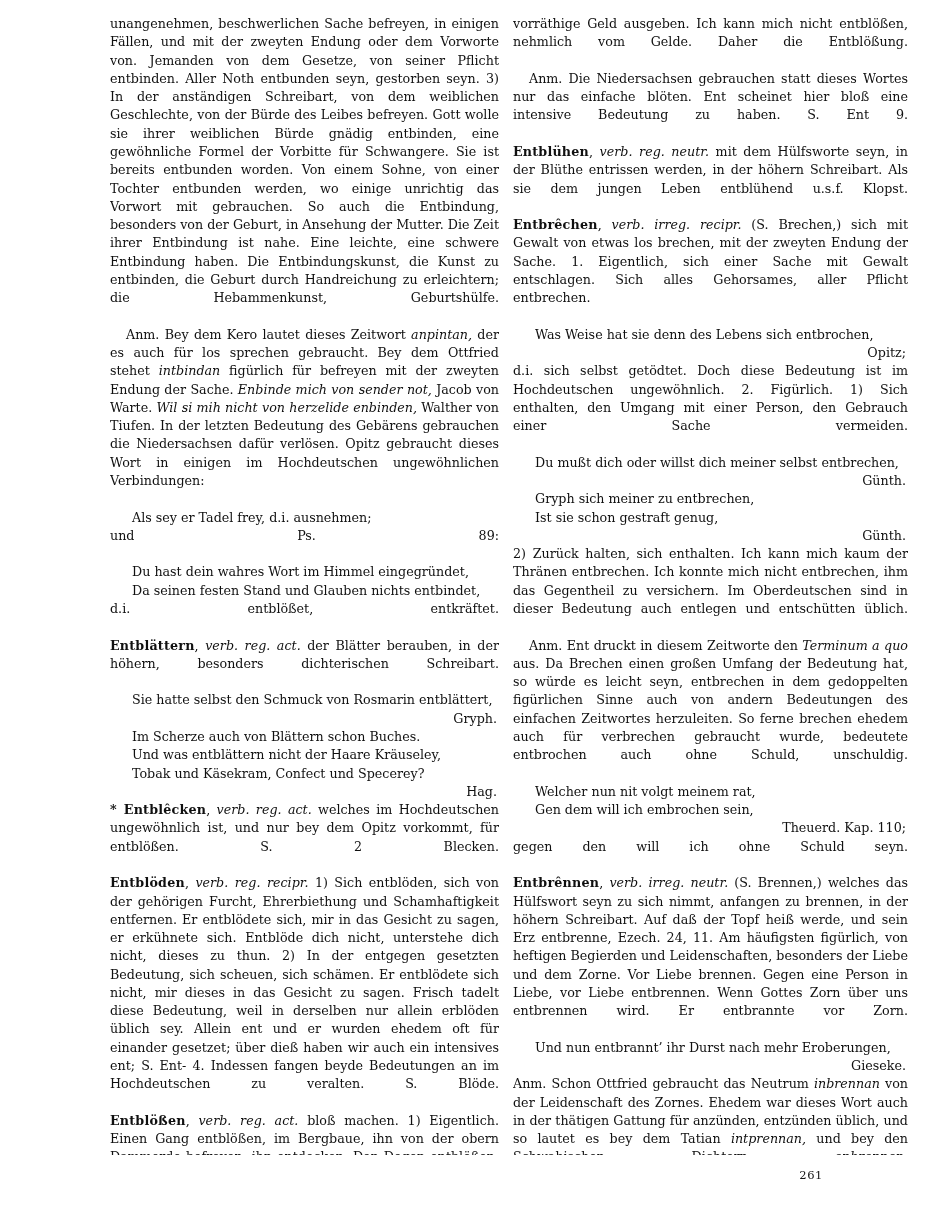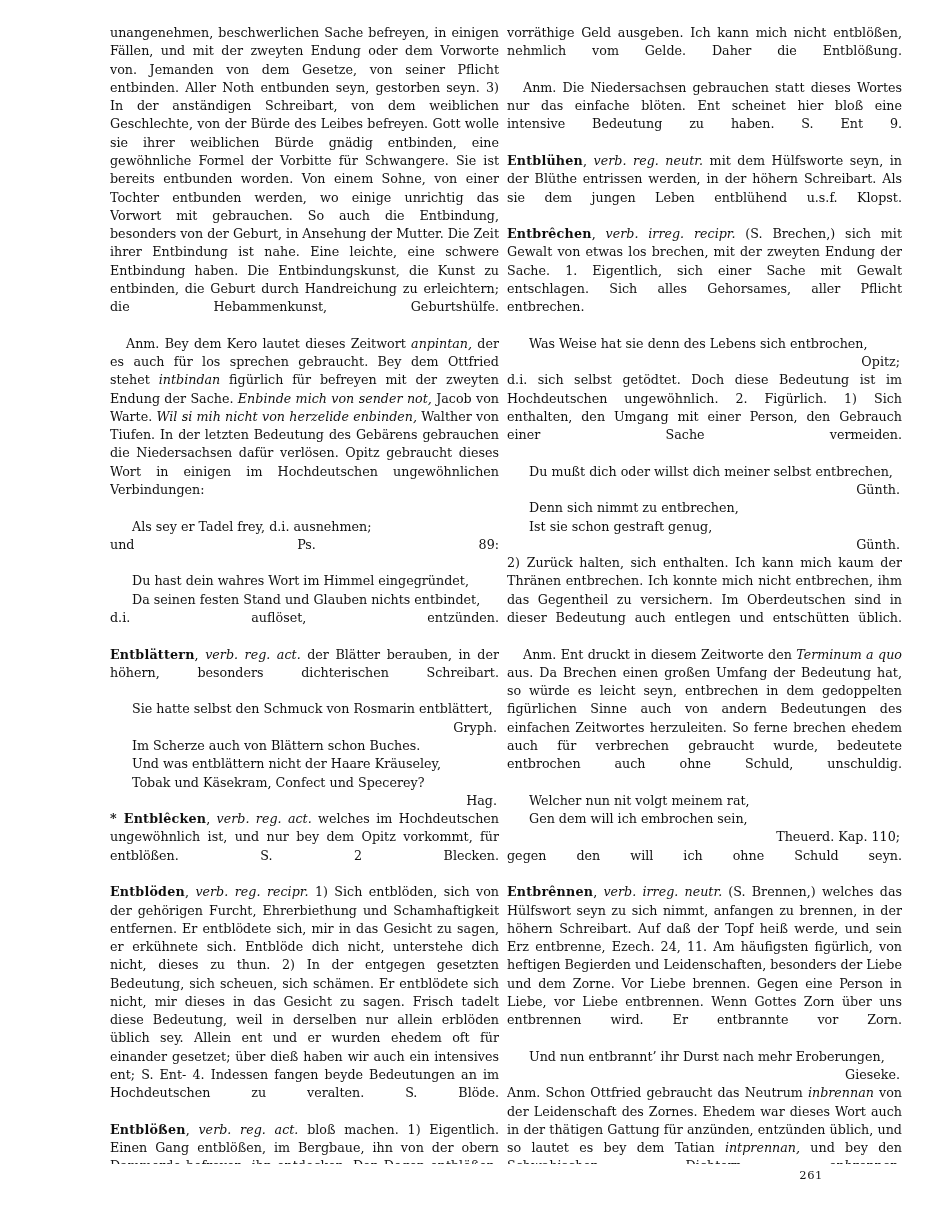--- a/index.html
+++ b/index.html
@@ -14,26 +14,26 @@
     height: 1210px;
     background: #ffffff;
     font-family: "DejaVu Serif", "Liberation Serif", serif;
     color: #101010;
     overflow: hidden;
     box-sizing: border-box;
   }
   .columns {
     position: absolute;
     left: 110px;
-    top: 24px;
+    top: 15px;
     width: 716px;
     height: 1140px;
     display: flex;
     flex-direction: row;
-    gap: 8px;
+    gap: 14px;
   }
   .col {
     width: 389px;
     flex: 0 0 389px;
     font-size: 12.7px;
     line-height: 18.28px;
     text-align: justify;
     text-justify: inter-word;
     overflow: hidden;
   }
@@ -95,21 +95,21 @@
 <div class="page">
 
   <div class="columns">
     <div class="col left" id="col-left">
         <p class="blk">unangenehmen, beschwerlichen Sache befreyen, in einigen Fällen, und mit der zweyten Endung oder dem Vorworte von. Jemanden von dem Gesetze, von seiner Pflicht entbinden. Aller Noth entbunden seyn, gestorben seyn. 3) In der anständigen Schreibart, von dem weiblichen Geschlechte, von der Bürde des Leibes befreyen. Gott wolle sie ihrer weiblichen Bürde gnädig entbinden, eine gewöhnliche Formel der Vorbitte für Schwangere. Sie ist bereits entbunden worden. Von einem Sohne, von einer Tochter entbunden werden, wo einige unrichtig das Vorwort mit gebrauchen. So auch die Entbindung, besonders von der Geburt, in Ansehung der Mutter. Die Zeit ihrer Entbindung ist nahe. Eine leichte, eine schwere Entbindung haben. Die Entbindungskunst, die Kunst zu entbinden, die Geburt durch Handreichung zu erleichtern; die Hebammenkunst, Geburtshülfe.</p>
         <p class="ind"><span>Anm. Bey dem Kero lautet dieses Zeitwort </span><span class="it">anpintan,</span><span> der es auch für los sprechen gebraucht. Bey dem Ottfried stehet </span><span class="it">intbindan</span><span> figürlich für befreyen mit der zweyten Endung der Sache. </span><span class="it">Enbinde mich von sender not,</span><span> Jacob von Warte. </span><span class="it">Wil si mih nicht von herzelide enbinden,</span><span> Walther von Tiufen. In der letzten Bedeutung des Gebärens gebrauchen die Niedersachsen dafür verlösen. Opitz gebraucht dieses Wort in einigen im Hochdeutschen ungewöhnlichen Verbindungen:</span></p>
         <p class="verse">Als sey er Tadel frey, d.i. ausnehmen;</p>
         <p class="blk">und Ps. 89:</p>
         <p class="verse">Du hast dein wahres Wort im Himmel eingegründet,</p>
         <p class="verse">Da seinen festen Stand und Glauben nichts entbindet,</p>
-        <p class="blk">d.i. auflöset, entzünden.</p>
+        <p class="blk">d.i. entblößet, entkräftet.</p>
         <p class="blk"><span class="hw">Entblättern</span><span>, </span><span class="it">verb. reg. act.</span><span> der Blätter berauben, in der höhern, besonders dichterischen Schreibart.</span></p>
         <p class="verse">Sie hatte selbst den Schmuck von Rosmarin entblättert,</p>
         <p class="attrib">Gryph.</p>
         <p class="verse">Im Scherze auch von Blättern schon Buches.</p>
         <p class="verse">Und was entblättern nicht der Haare Kräuseley,</p>
         <p class="verse">Tobak und Käsekram, Confect und Specerey?</p>
         <p class="attrib">Hag.</p>
         <p class="blk"><span class="hw">* </span><span class="hw">Entblêcken</span><span>, </span><span class="it">verb. reg. act.</span><span> welches im Hochdeutschen ungewöhnlich ist, und nur bey dem Opitz vorkommt, für entblößen. S. 2 Blecken.</span></p>
         <p class="blk"><span class="hw">Entblöden</span><span>, </span><span class="it">verb. reg. recipr.</span><span> 1) Sich entblöden, sich von der gehörigen Furcht, Ehrerbiethung und Schamhaftigkeit entfernen. Er entblödete sich, mir in das Gesicht zu sagen, er erkühnete sich. Entblöde dich nicht, unterstehe dich nicht, dieses zu thun. 2) In der entgegen gesetzten Bedeutung, sich scheuen, sich schämen. Er entblödete sich nicht, mir dieses in das Gesicht zu sagen. Frisch tadelt diese Bedeutung, weil in derselben nur allein erblöden üblich sey. Allein ent und er wurden ehedem oft für einander gesetzet; über dieß haben wir auch ein intensives ent; S. Ent- 4. Indessen fangen beyde Bedeutungen an im Hochdeutschen zu veralten. S. Blöde.</span></p>
         <p class="blk"><span class="hw">Entblößen</span><span>, </span><span class="it">verb. reg. act.</span><span> bloß machen. 1) Eigentlich. Einen Gang entblößen, im Bergbaue, ihn von der obern Dammerde befreyen, ihn entdecken. Den Degen entblößen. Ein entblößeter (bloßer) Degen. Du entblößtest die Grundfeste bis an den Hals, Habac. 4, 13. Besonders der Kleider berauben. Und soll das Weib vor den Herrn stellen, und ihr Haupt entblößen, 4 Mos. 5, 18. Den Arm, den Fust entblößen. Sich entblößen, sich bloß machen. 2) Figürlich, mit dem Vorworte von, in einigen Fällen auch mit der zweyten Endung der Sache. Von Freunden entblößet seyn, keine Freunde haben. Aller seiner Güter entblößet seyn, beraubet. Eine Festung, ein Land entblößen, es der Besatzung, des Schutzes berauben. Sich vom Gelde entblößen, alles</span></p>
@@ -117,21 +117,21 @@
     <div class="col right" id="col-right">
         <p class="blk">vorräthige Geld ausgeben. Ich kann mich nicht entblößen, nehmlich vom Gelde. Daher die Entblößung.</p>
         <p class="ind">Anm. Die Niedersachsen gebrauchen statt dieses Wortes nur das einfache blöten. Ent scheinet hier bloß eine intensive Bedeutung zu haben. S. Ent 9.</p>
         <p class="blk"><span class="hw">Entblühen</span><span>, </span><span class="it">verb. reg. neutr.</span><span> mit dem Hülfsworte seyn, in der Blüthe entrissen werden, in der höhern Schreibart. Als sie dem jungen Leben entblühend u.s.f. Klopst.</span></p>
         <p class="blk"><span class="hw">Entbrêchen</span><span>, </span><span class="it">verb. irreg. recipr.</span><span> (S. Brechen,) sich mit Gewalt von etwas los brechen, mit der zweyten Endung der Sache. 1. Eigentlich, sich einer Sache mit Gewalt entschlagen. Sich alles Gehorsames, aller Pflicht entbrechen.</span></p>
         <p class="verse">Was Weise hat sie denn des Lebens sich entbrochen,</p>
         <p class="attrib">Opitz;</p>
         <p class="blk">d.i. sich selbst getödtet. Doch diese Bedeutung ist im Hochdeutschen ungewöhnlich. 2. Figürlich. 1) Sich enthalten, den Umgang mit einer Person, den Gebrauch einer Sache vermeiden.</p>
         <p class="verse">Du mußt dich oder willst dich meiner selbst entbrechen,</p>
         <p class="attrib">Günth.</p>
-        <p class="verse">Denn sich nimmt zu entbrechen,</p>
+        <p class="verse">Gryph sich meiner zu entbrechen,</p>
         <p class="verse">Ist sie schon gestraft genug,</p>
         <p class="attrib">Günth.</p>
         <p class="blk">2) Zurück halten, sich enthalten. Ich kann mich kaum der Thränen entbrechen. Ich konnte mich nicht entbrechen, ihm das Gegentheil zu versichern. Im Oberdeutschen sind in dieser Bedeutung auch entlegen und entschütten üblich.</p>
         <p class="ind"><span>Anm. Ent druckt in diesem Zeitworte den </span><span class="it">Terminum a quo</span><span> aus. Da Brechen einen großen Umfang der Bedeutung hat, so würde es leicht seyn, entbrechen in dem gedoppelten figürlichen Sinne auch von andern Bedeutungen des einfachen Zeitwortes herzuleiten. So ferne brechen ehedem auch für verbrechen gebraucht wurde, bedeutete entbrochen auch ohne Schuld, unschuldig.</span></p>
         <p class="verse">Welcher nun nit volgt meinem rat,</p>
         <p class="verse">Gen dem will ich embrochen sein,</p>
         <p class="attrib">Theuerd. Kap. 110;</p>
         <p class="blk">gegen den will ich ohne Schuld seyn.</p>
         <p class="blk"><span class="hw">Entbrênnen</span><span>, </span><span class="it">verb. irreg. neutr.</span><span> (S. Brennen,) welches das Hülfswort seyn zu sich nimmt, anfangen zu brennen, in der höhern Schreibart. Auf daß der Topf heiß werde, und sein Erz entbrenne, Ezech. 24, 11. Am häufigsten figürlich, von heftigen Begierden und Leidenschaften, besonders der Liebe und dem Zorne. Vor Liebe brennen. Gegen eine Person in Liebe, vor Liebe entbrennen. Wenn Gottes Zorn über uns entbrennen wird. Er entbrannte vor Zorn.</span></p>
         <p class="verse">Und nun entbrannt’ ihr Durst nach mehr Eroberungen,</p>

